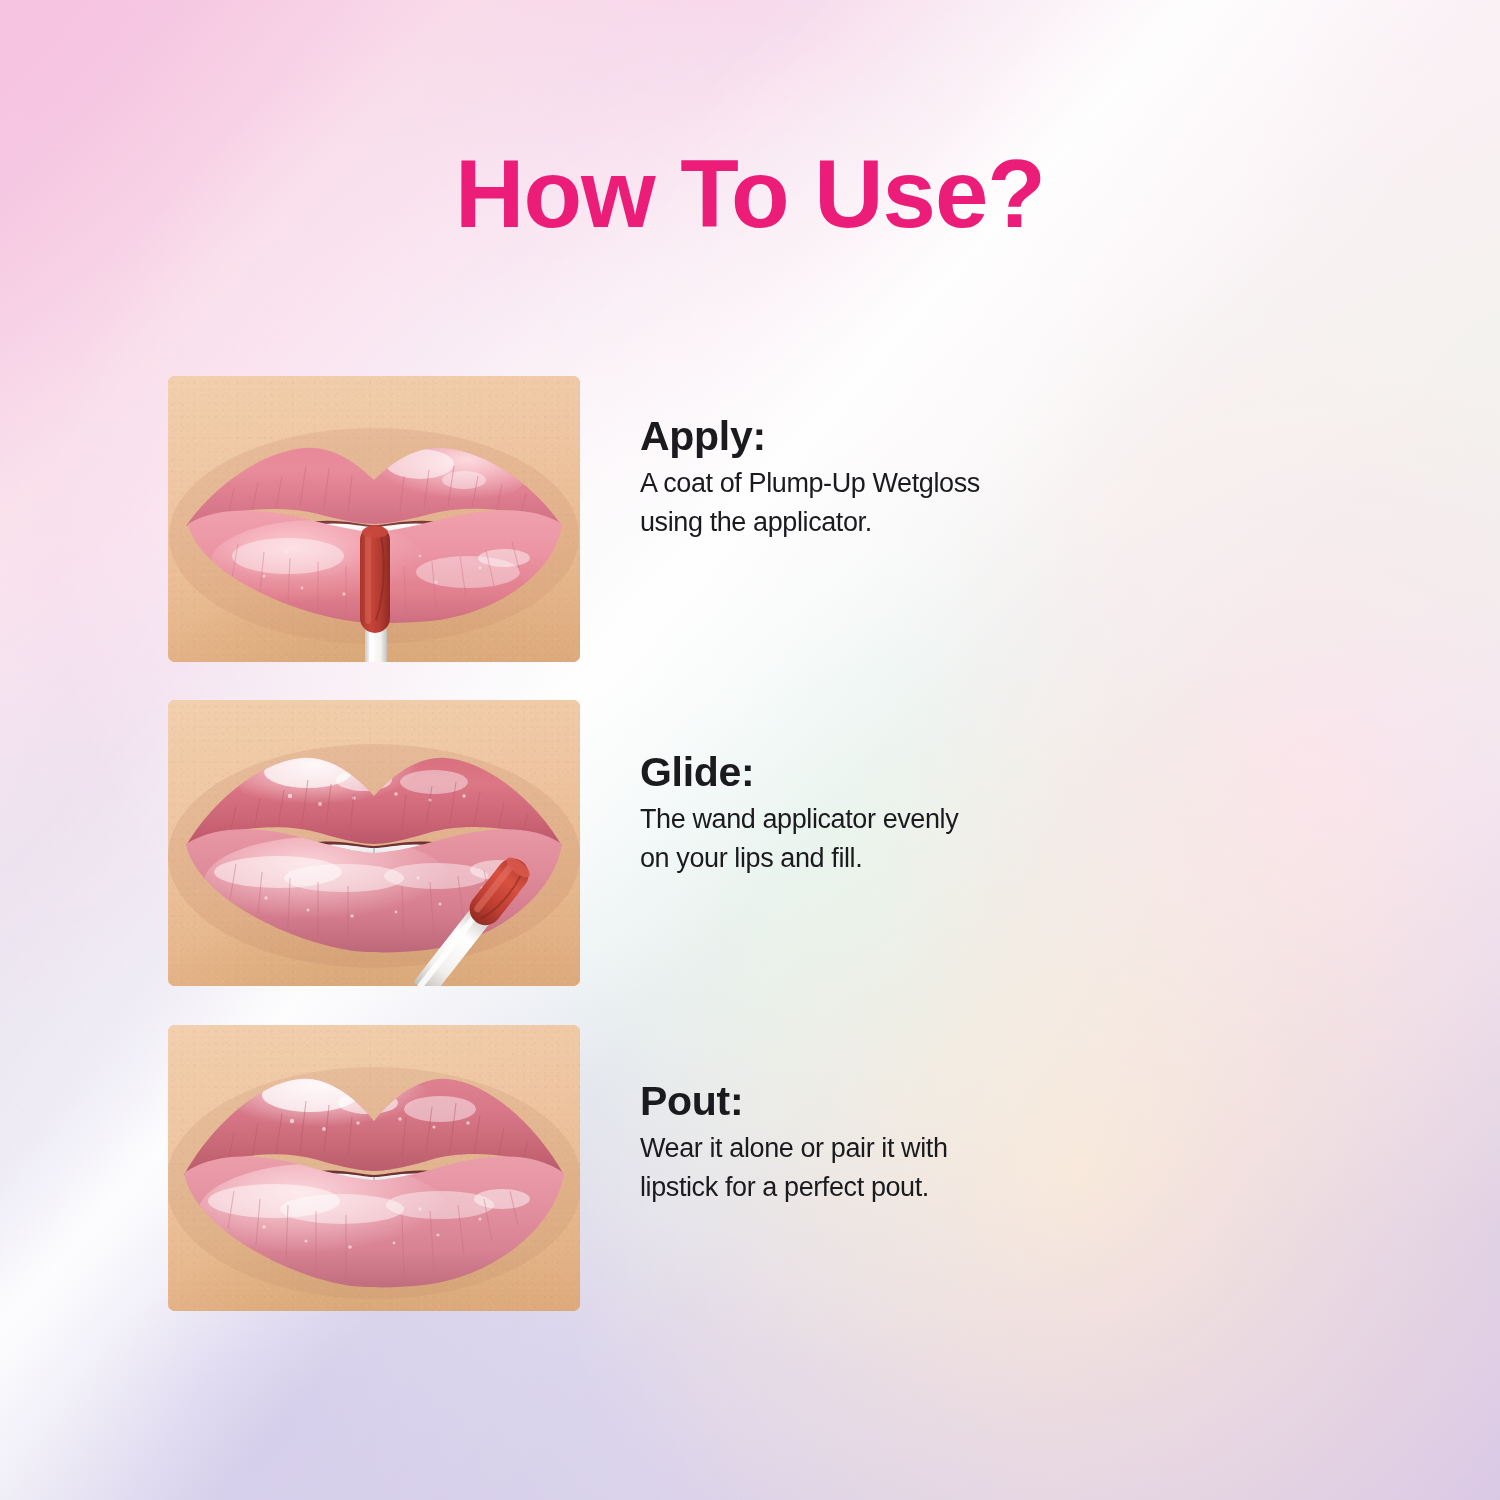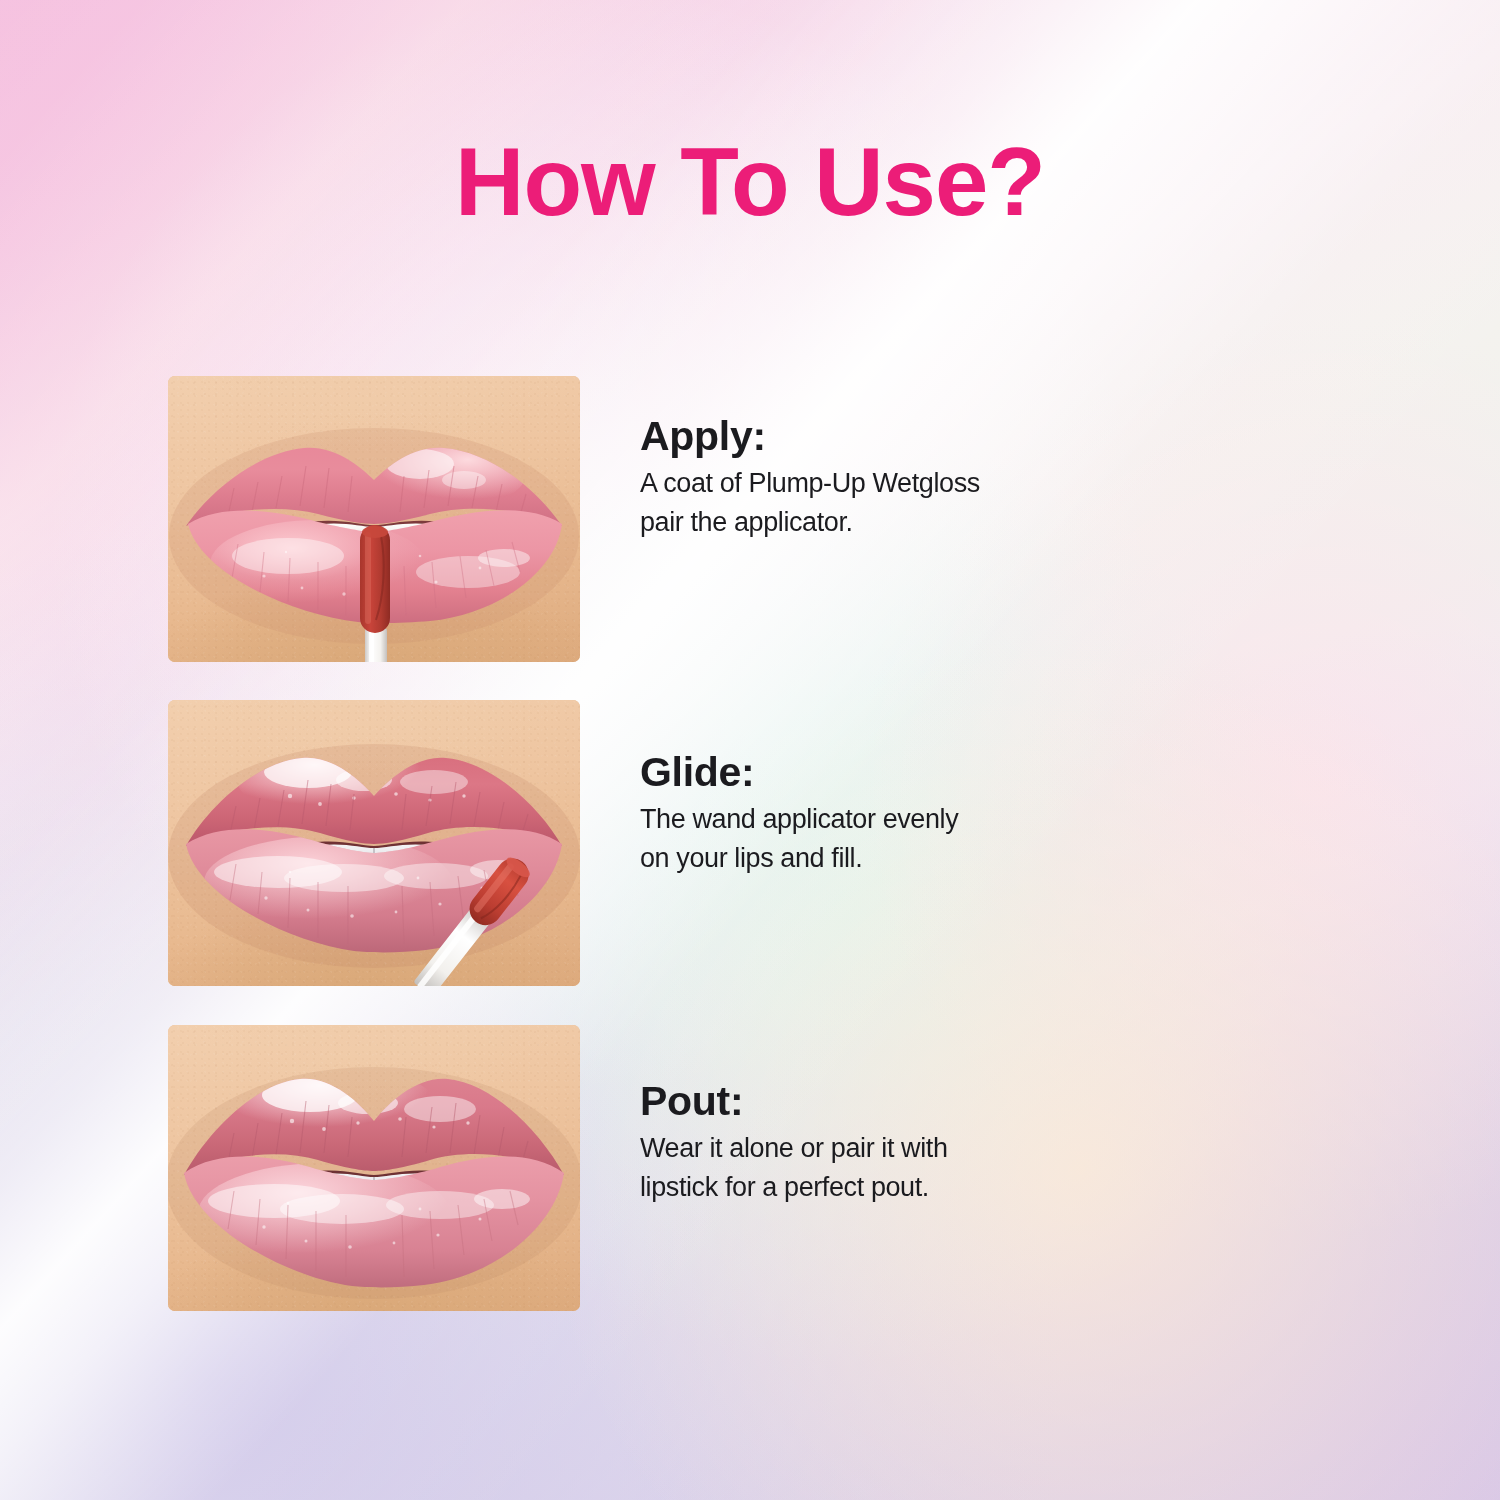--- a/index.html
+++ b/index.html
@@ -70,21 +70,21 @@
   }
 
   #page {
     position: absolute;
     inset: 0;
   }
 
   
   #title {
     position: absolute;
-    top: 132px;
+    top: 144px;
     left: 0;
     width: 1500px;
     text-align: center;
     font-size: 96px;
     font-weight: bold;
     letter-spacing: -1px;
     color: #ec1d78;
     line-height: 1.05;
   }
 
@@ -303,21 +303,21 @@
           <path d="M213,160 C218,186 216,220 208,244" stroke="#7e241d" stroke-width="2" fill="none" opacity=".5"></path>
           <ellipse cx="207" cy="156" rx="13" ry="6" fill="#c8483c" opacity=".9"></ellipse>
         </g>
       </svg>
     </div>
 
     <div class="step-text">
       <div class="step-head">Apply:</div>
       <div class="step-body">
         <span>A coat of Plump-Up Wetgloss</span><br>
-        <span>pair the applicator.</span>
+        <span>using the applicator.</span>
       </div>
     </div>
   </div>
 
   <div class="step" id="step-2">
 
     <div class="photo">
       <div class="skin"></div>
       <svg class="lips" viewBox="0 0 412 286" preserveAspectRatio="none">
         <defs>

